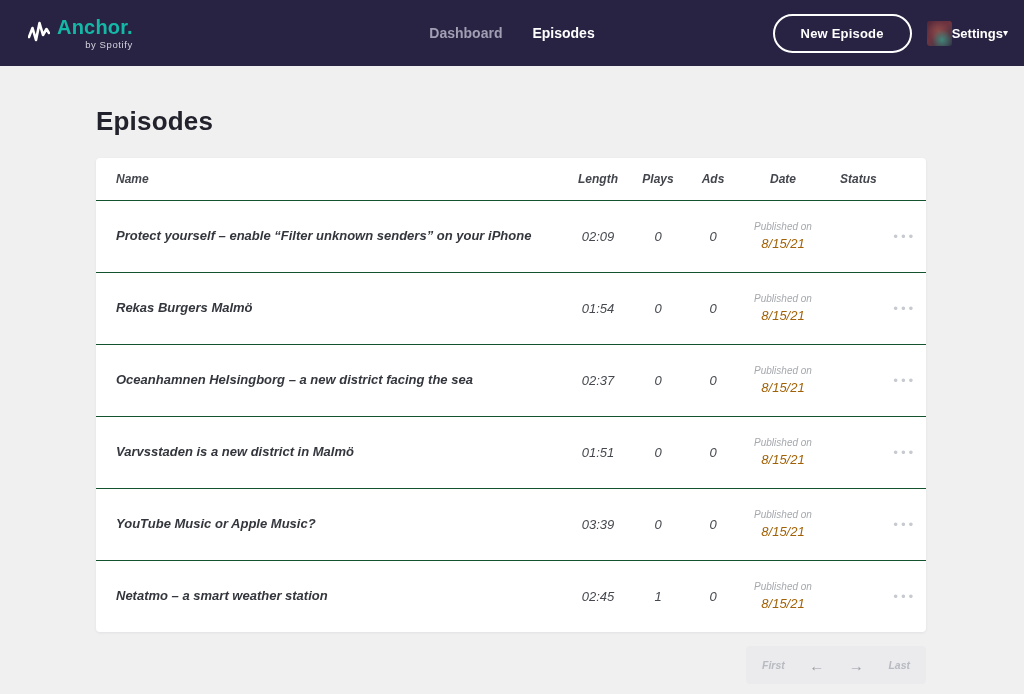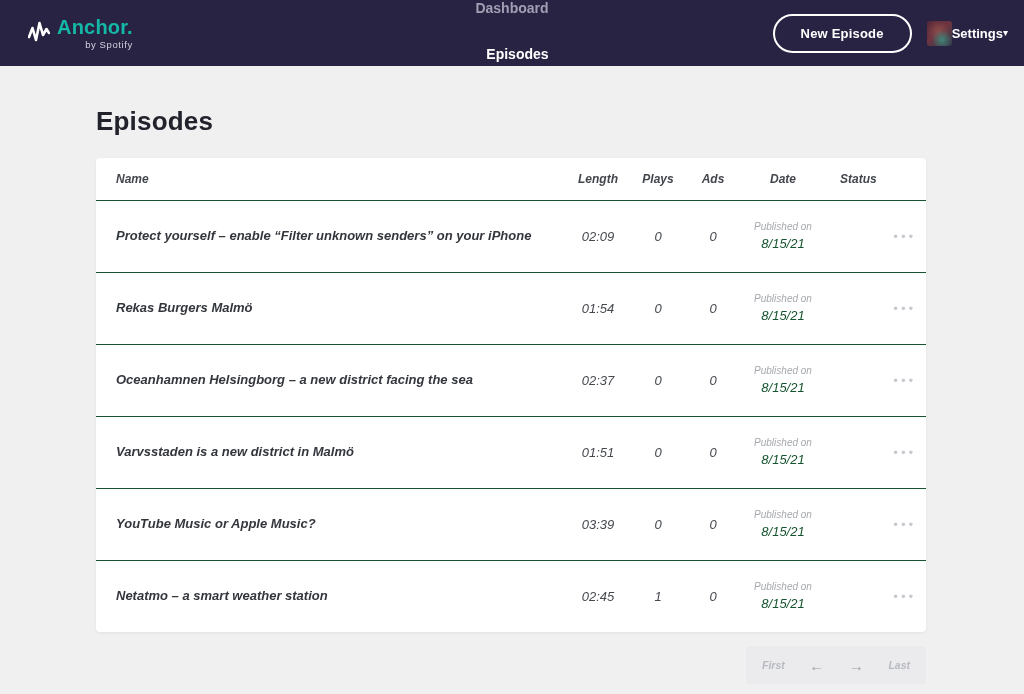--- a/index.html
+++ b/index.html
@@ -21,21 +21,21 @@
     position:relative;
   }
   .brand { display:flex; align-items:center; gap:7px; cursor:pointer; }
   .brand-wave { width:22px; height:26px; display:block; }
   .brand-text { display:flex; flex-direction:column; align-items:flex-end; }
   .brand-name { color:#14b8a6; font-size:20px; font-weight:bold; letter-spacing:.2px; line-height:1.05; }
   .brand-tagline { color:#d4d2df; font-size:9.5px; letter-spacing:.6px; margin-top:1px; }
 
   .nav-center {
     position:absolute; left:50%; top:0; transform:translateX(-50%);
-    height:66px; display:flex; align-items:flex-end; gap:30px;flex-direction:column;
+    height:66px; display:flex; align-items:center; gap:30px;
   }
   .nav-link { font-size:14px; font-weight:600; color:#a29eb4; cursor:pointer; }
   .nav-link.active { color:#ffffff; font-weight:700; }
 
   .nav-right { margin-left:auto; display:flex; align-items:center; gap:15px; }
   .btn-new-episode {
     background:transparent; border:2px solid #ffffff; border-radius:20px;
     color:#ffffff; font-family:inherit; font-size:13px; font-weight:700;
     padding:10px 26px; cursor:pointer; letter-spacing:.2px;
   }
@@ -69,21 +69,21 @@
   .cell-length { width:64px; text-align:center; }
   .cell-plays { width:56px; text-align:center; }
   .cell-ads { width:54px; text-align:center; }
   .cell-date { width:86px; text-align:center; }
   .cell-status { width:100px; display:flex; align-items:center; }
   .thead .cell-status { padding-left:14px; }
 
   .ep-name { font-size:13px; font-weight:600; color:#33363c; line-height:1.75; cursor:pointer; }
   .num { font-size:13px; color:#46494f; }
   .pub-label { font-size:10px; color:#a5a8ad; display:block; line-height:1.4; }
-  .pub-date { font-size:13px; color:#14532d; line-height:1.4; }
+  .pub-date { font-size:13px; color:#a16207; line-height:1.4; }
   .dots {
     margin-left:auto; margin-right:10px;
     color:#c7cacf; font-size:13px; letter-spacing:3px; cursor:pointer;
     user-select:none;
   }
 
   
   .pagination-wrap { width:830px; display:flex; justify-content:flex-end; margin-top:14px; }
   .pagination {
     width:180px; height:38px; background:#ebebee; border-radius:4px;

